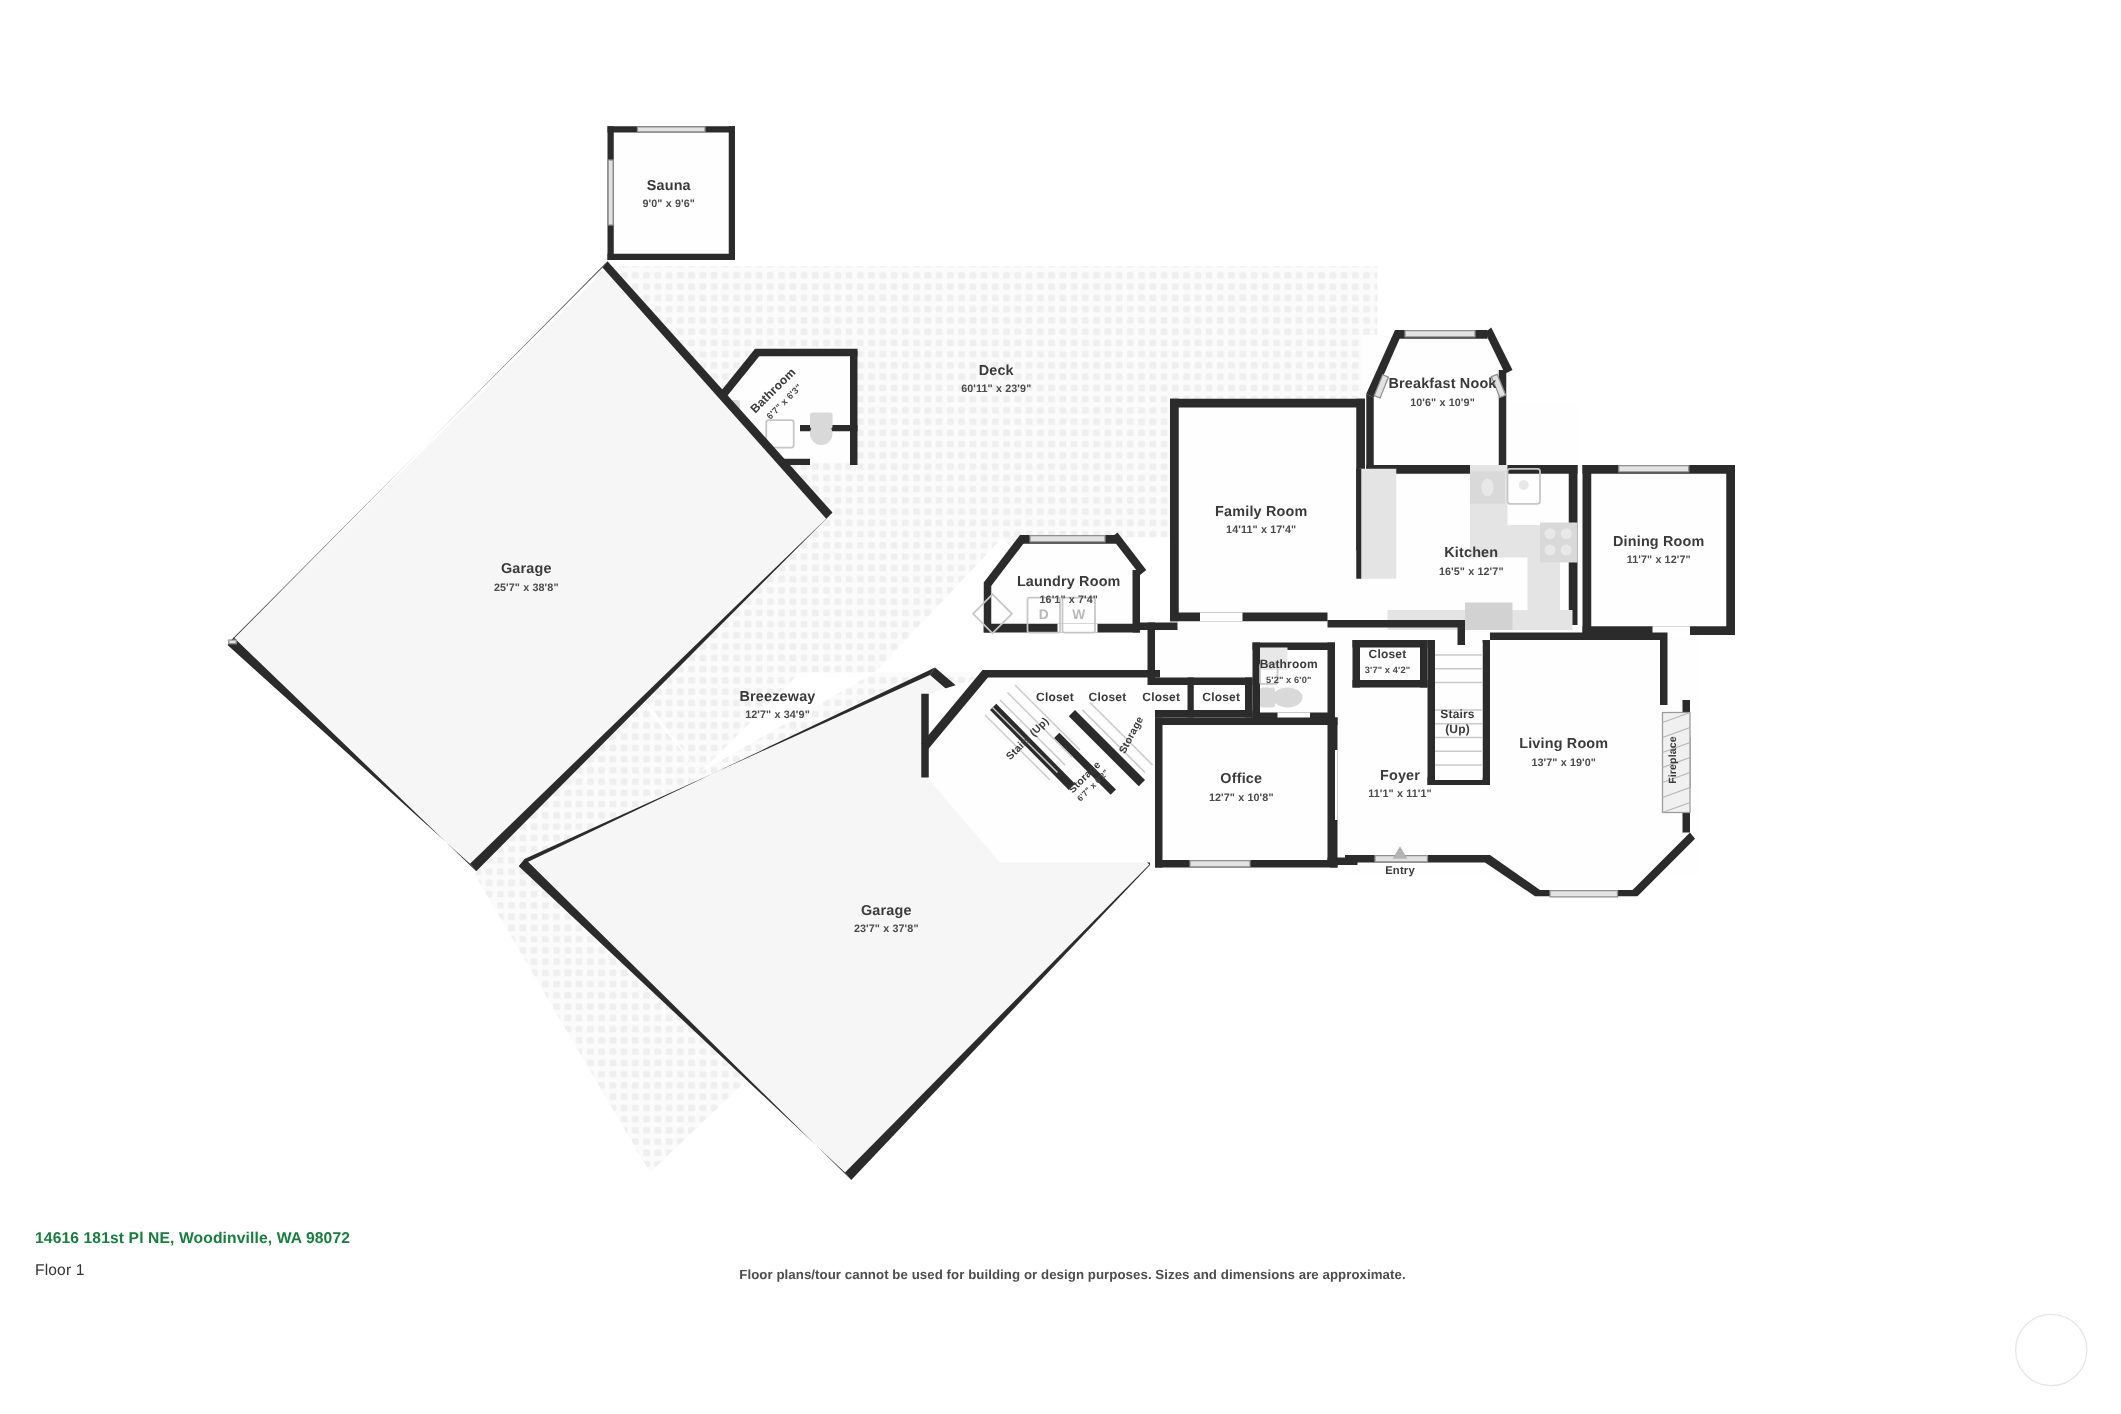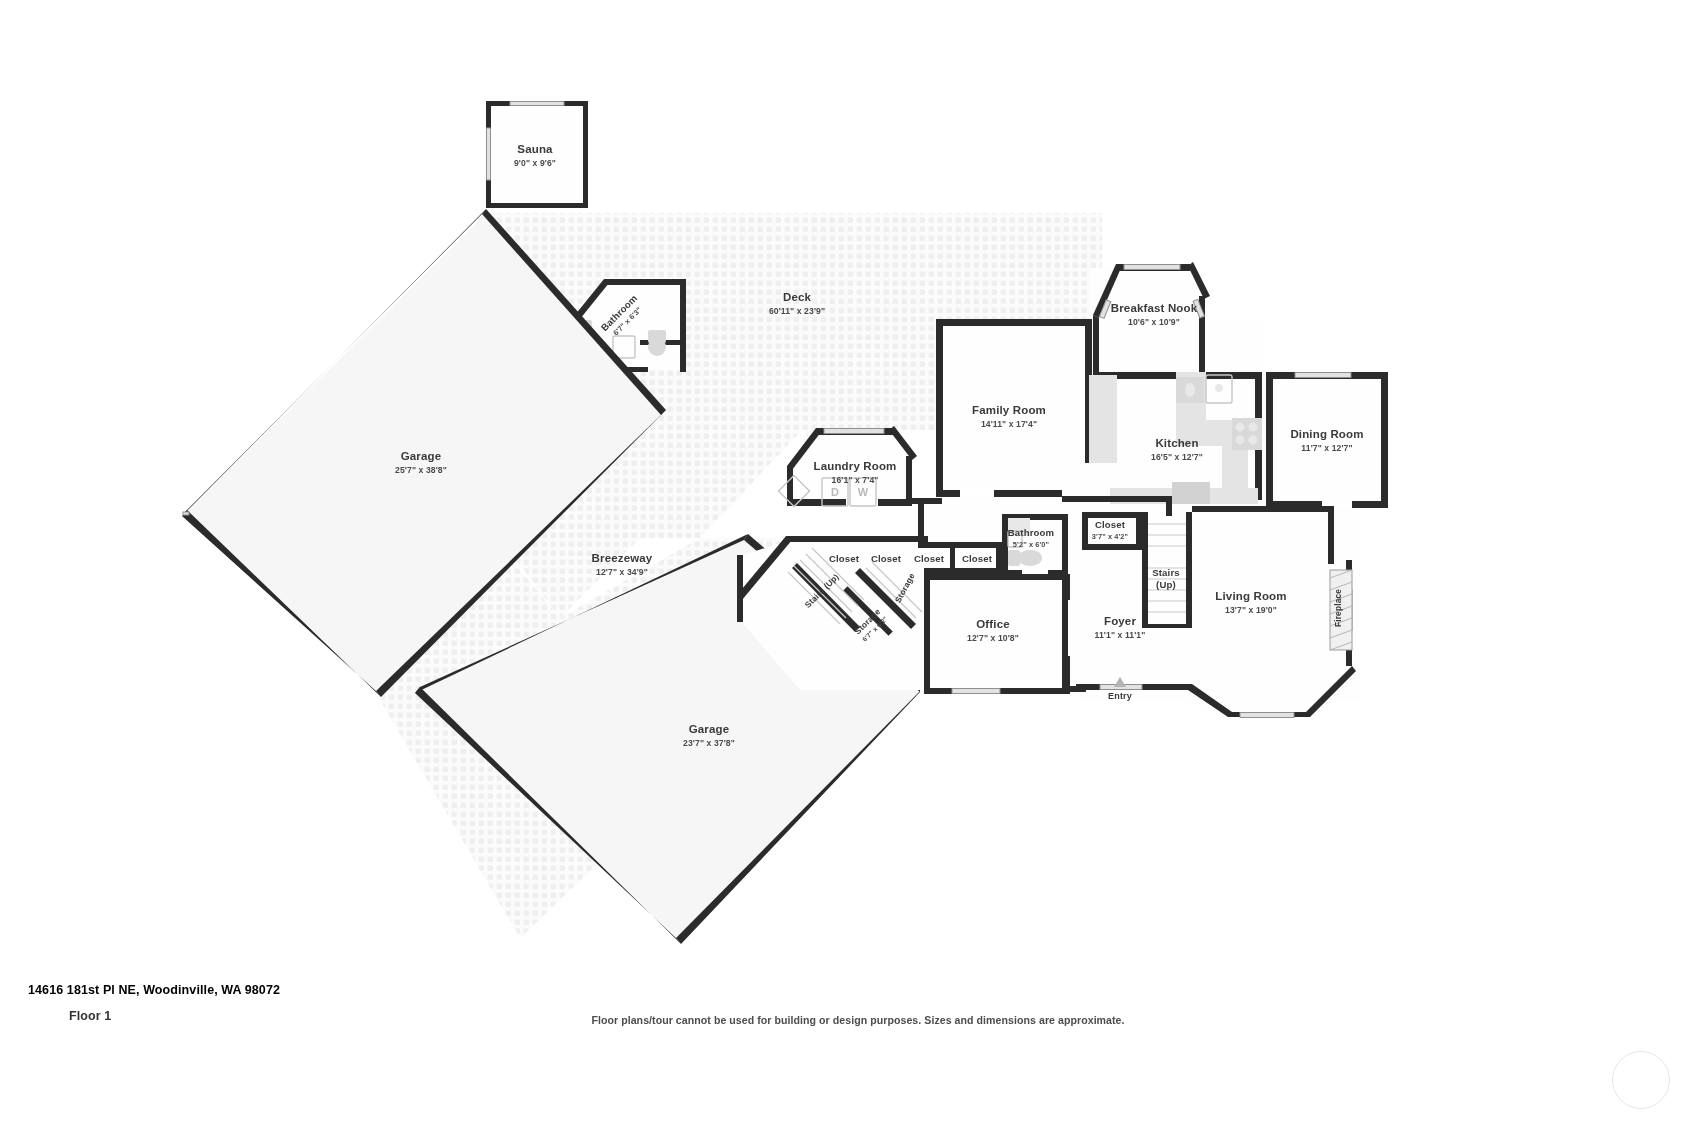--- a/index.html
+++ b/index.html
@@ -100,32 +100,31 @@
   .label.small .rdim  { font-size: 7.4px; }
   .label.tiny .rname  { font-size: 8.4px; font-weight: bold; }
   .label.tiny .rdim   { font-size: 6.6px; }
   .label.entry .rname { font-size: 9px; font-weight: bold; }
   .footer-address {
     position: absolute;
     left: 28px;
     top: 983px;
     font-size: 12.5px;
     font-weight: bold;
-    color: #000000;
+    color: #15803d;
     letter-spacing: 0.1px;
   }
   .footer-floor {
     position: absolute;
     left: 28px;
     top: 1009px;
     font-size: 12.5px;
-    font-weight: bold;
+    font-weight: normal;
     color: #333333;
     letter-spacing: 0.1px;
-    margin-left: 41px;
   }
   .footer-disclaimer {
     position: absolute;
     left: 50%;
     transform: translateX(-50%);
     top: 1014px;
     font-size: 10.6px;
     font-weight: bold;
     color: #4d4d4d;
     letter-spacing: 0.05px;

